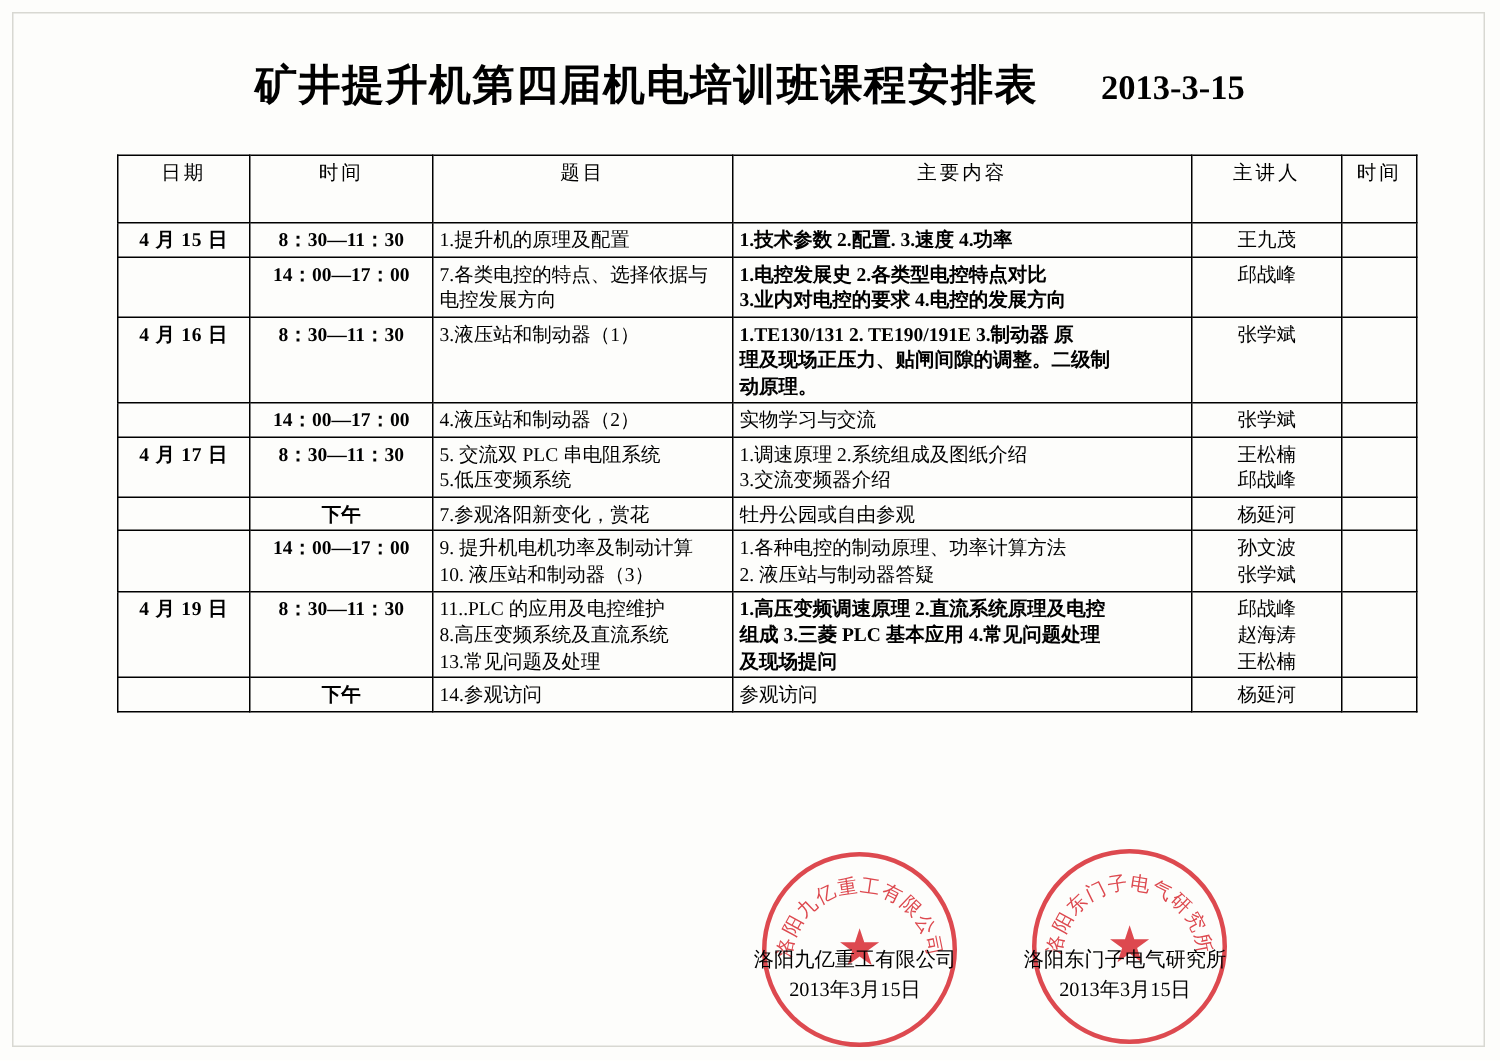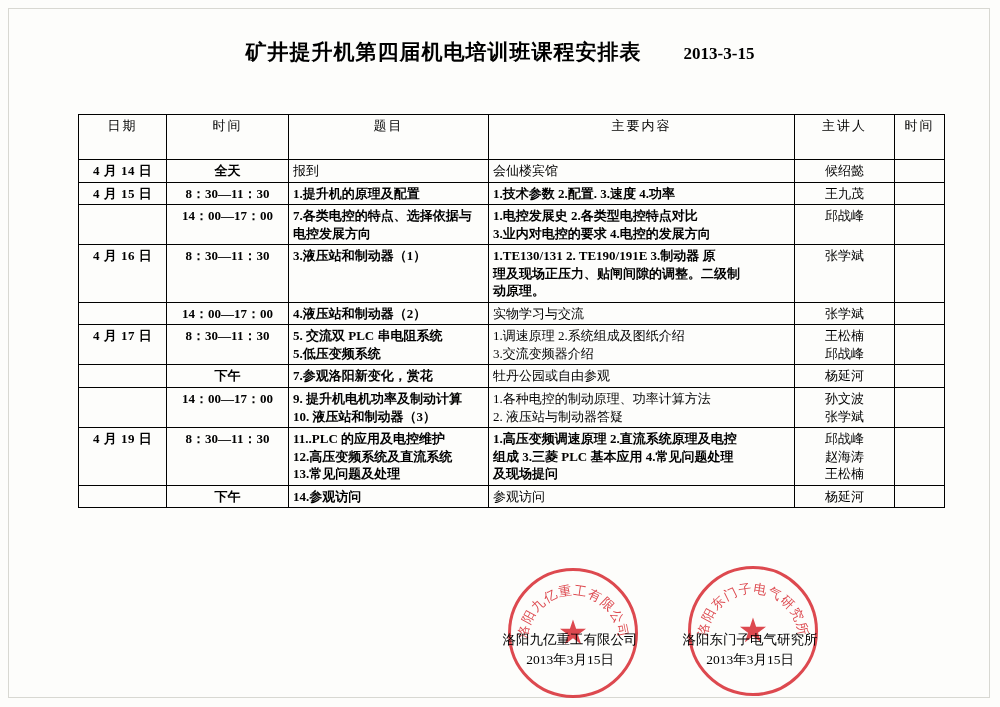--- a/index.html
+++ b/index.html
@@ -34,35 +34,35 @@
 
   .title-row {
     position: absolute;
     left: 0; top: 38px;
     width: 1000px;
     text-align: center;
     white-space: nowrap;
   }
   .title-main {
     font-family: Liberation Serif, serif;
-    font-size: 21px;
+    font-size: 28px;
     font-weight: bold;
     letter-spacing: 1px;
   }
   .title-date {
-    font-size: 17px;
+    font-size: 23px;
     font-weight: bold;
     margin-left: 42px;
     letter-spacing: 0px;
   }
 
   table.sched {
     position: absolute;
     left: 78px;
-    top: 114px;
+    top: 103px;
     width: 866px;
     border-collapse: collapse;
     table-layout: fixed;
   }
   table.sched td, table.sched th {
     border: 1px solid #000;
     padding: 2px 4px;
     vertical-align: top;
     font-size: 13px;
     line-height: 1.35;
@@ -85,21 +85,21 @@
   }
   td.c-time {
     text-align: center;
     font-weight: bold;
     font-size: 13.5px;
     vertical-align: top;
     padding-top: 3px;
     white-space: nowrap;
   }
   td.c-topic {
-    font-weight: bold;
+    font-weight: normal;
     font-size: 13px;
     padding-left: 6px;
   }
   td.c-content {
     font-weight: bold;
     font-size: 13px;
     padding-left: 6px;
   }
   td.c-content.plain {
     font-weight: normal;
@@ -188,34 +188,20 @@
         <th>日期</th>
         <th>时间</th>
         <th>题目</th>
         <th>主要内容</th>
         <th>主讲人</th>
         <th>时间</th>
       </tr>
     </thead>
     <tbody id="tbody">
         <tr>
-          <td class="c-date">4 月 14 日</td>
-          <td class="c-time">全天</td>
-          <td class="c-topic plain">
-            <span class="line">报到</span>
-          </td>
-          <td class="c-content plain">
-            <span class="line">会仙楼宾馆</span>
-          </td>
-          <td class="c-speaker">
-            <span class="line">候绍懿</span>
-          </td>
-          <td class="c-hours"></td>
-        </tr>
-        <tr>
           <td class="c-date">4 月 15 日</td>
           <td class="c-time">8：30—11：30</td>
           <td class="c-topic">
             <span class="line">1.提升机的原理及配置</span>
           </td>
           <td class="c-content">
             <span class="line">1.技术参数  2.配置. 3.速度  4.功率</span>
           </td>
           <td class="c-speaker">
             <span class="line">王九茂</span>
@@ -314,21 +300,21 @@
             <span class="line">孙文波</span>
             <span class="line">张学斌</span>
           </td>
           <td class="c-hours"></td>
         </tr>
         <tr>
           <td class="c-date">4 月 19 日</td>
           <td class="c-time">8：30—11：30</td>
           <td class="c-topic">
             <span class="line">11..PLC 的应用及电控维护</span>
-            <span class="line">12.高压变频系统及直流系统</span>
+            <span class="line">8.高压变频系统及直流系统</span>
             <span class="line">13.常见问题及处理</span>
           </td>
           <td class="c-content">
             <span class="line">1.高压变频调速原理 2.直流系统原理及电控</span>
             <span class="line">组成 3.三菱 PLC 基本应用 4.常见问题处理</span>
             <span class="line">及现场提问</span>
           </td>
           <td class="c-speaker">
             <span class="line">邱战峰</span>
             <span class="line">赵海涛</span>

